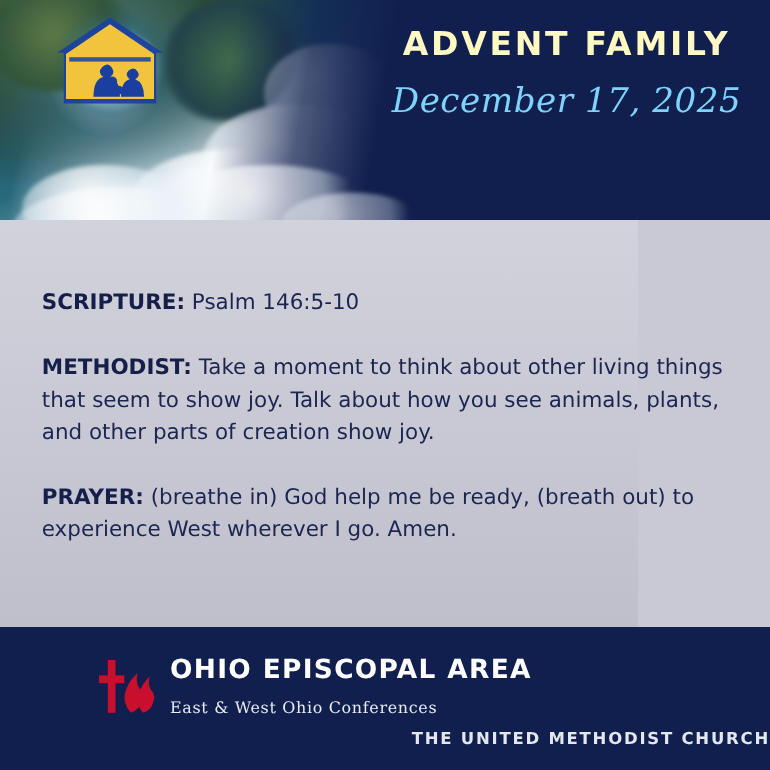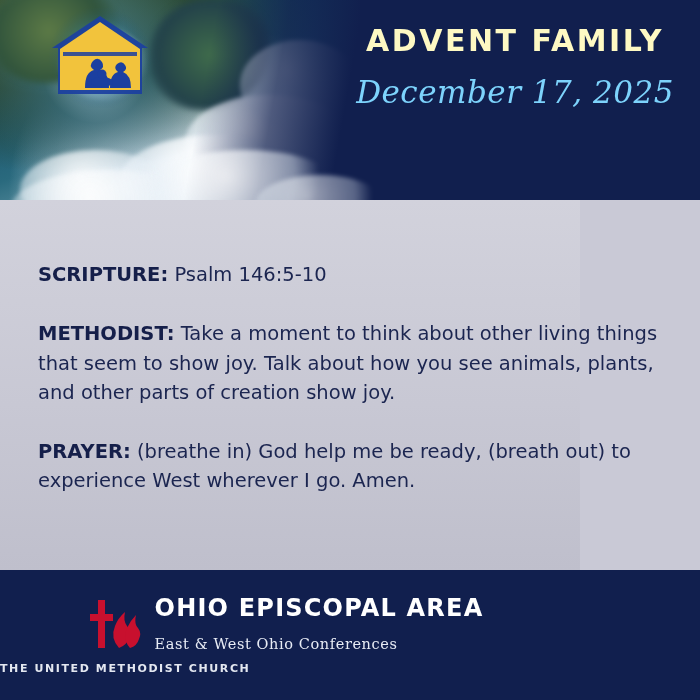--- a/index.html
+++ b/index.html
@@ -149,23 +149,23 @@
     font-family: "DejaVu Serif", serif;
     font-size: 14.5px;
     letter-spacing: 0.6px;
     margin-top: 14px;
     color: #e8ecf5;
   }
   .footer-umc {
     position: absolute;
     left: 0; top: 92px;
     width: 700px;
-    text-align: left;
-    font-family: "DejaVu Sans", sans-serif;
-    font-size: 11px;
+    text-align: right;
+    font-family: "DejaVu Sans", sans-serif;
+    font-size: 15px;
     letter-spacing: 1.6px;
     color: #e3e7f0;
     font-weight: bold;
   }
 </style>
 </head>
 <body>
 
 <div class="canvas">
 

